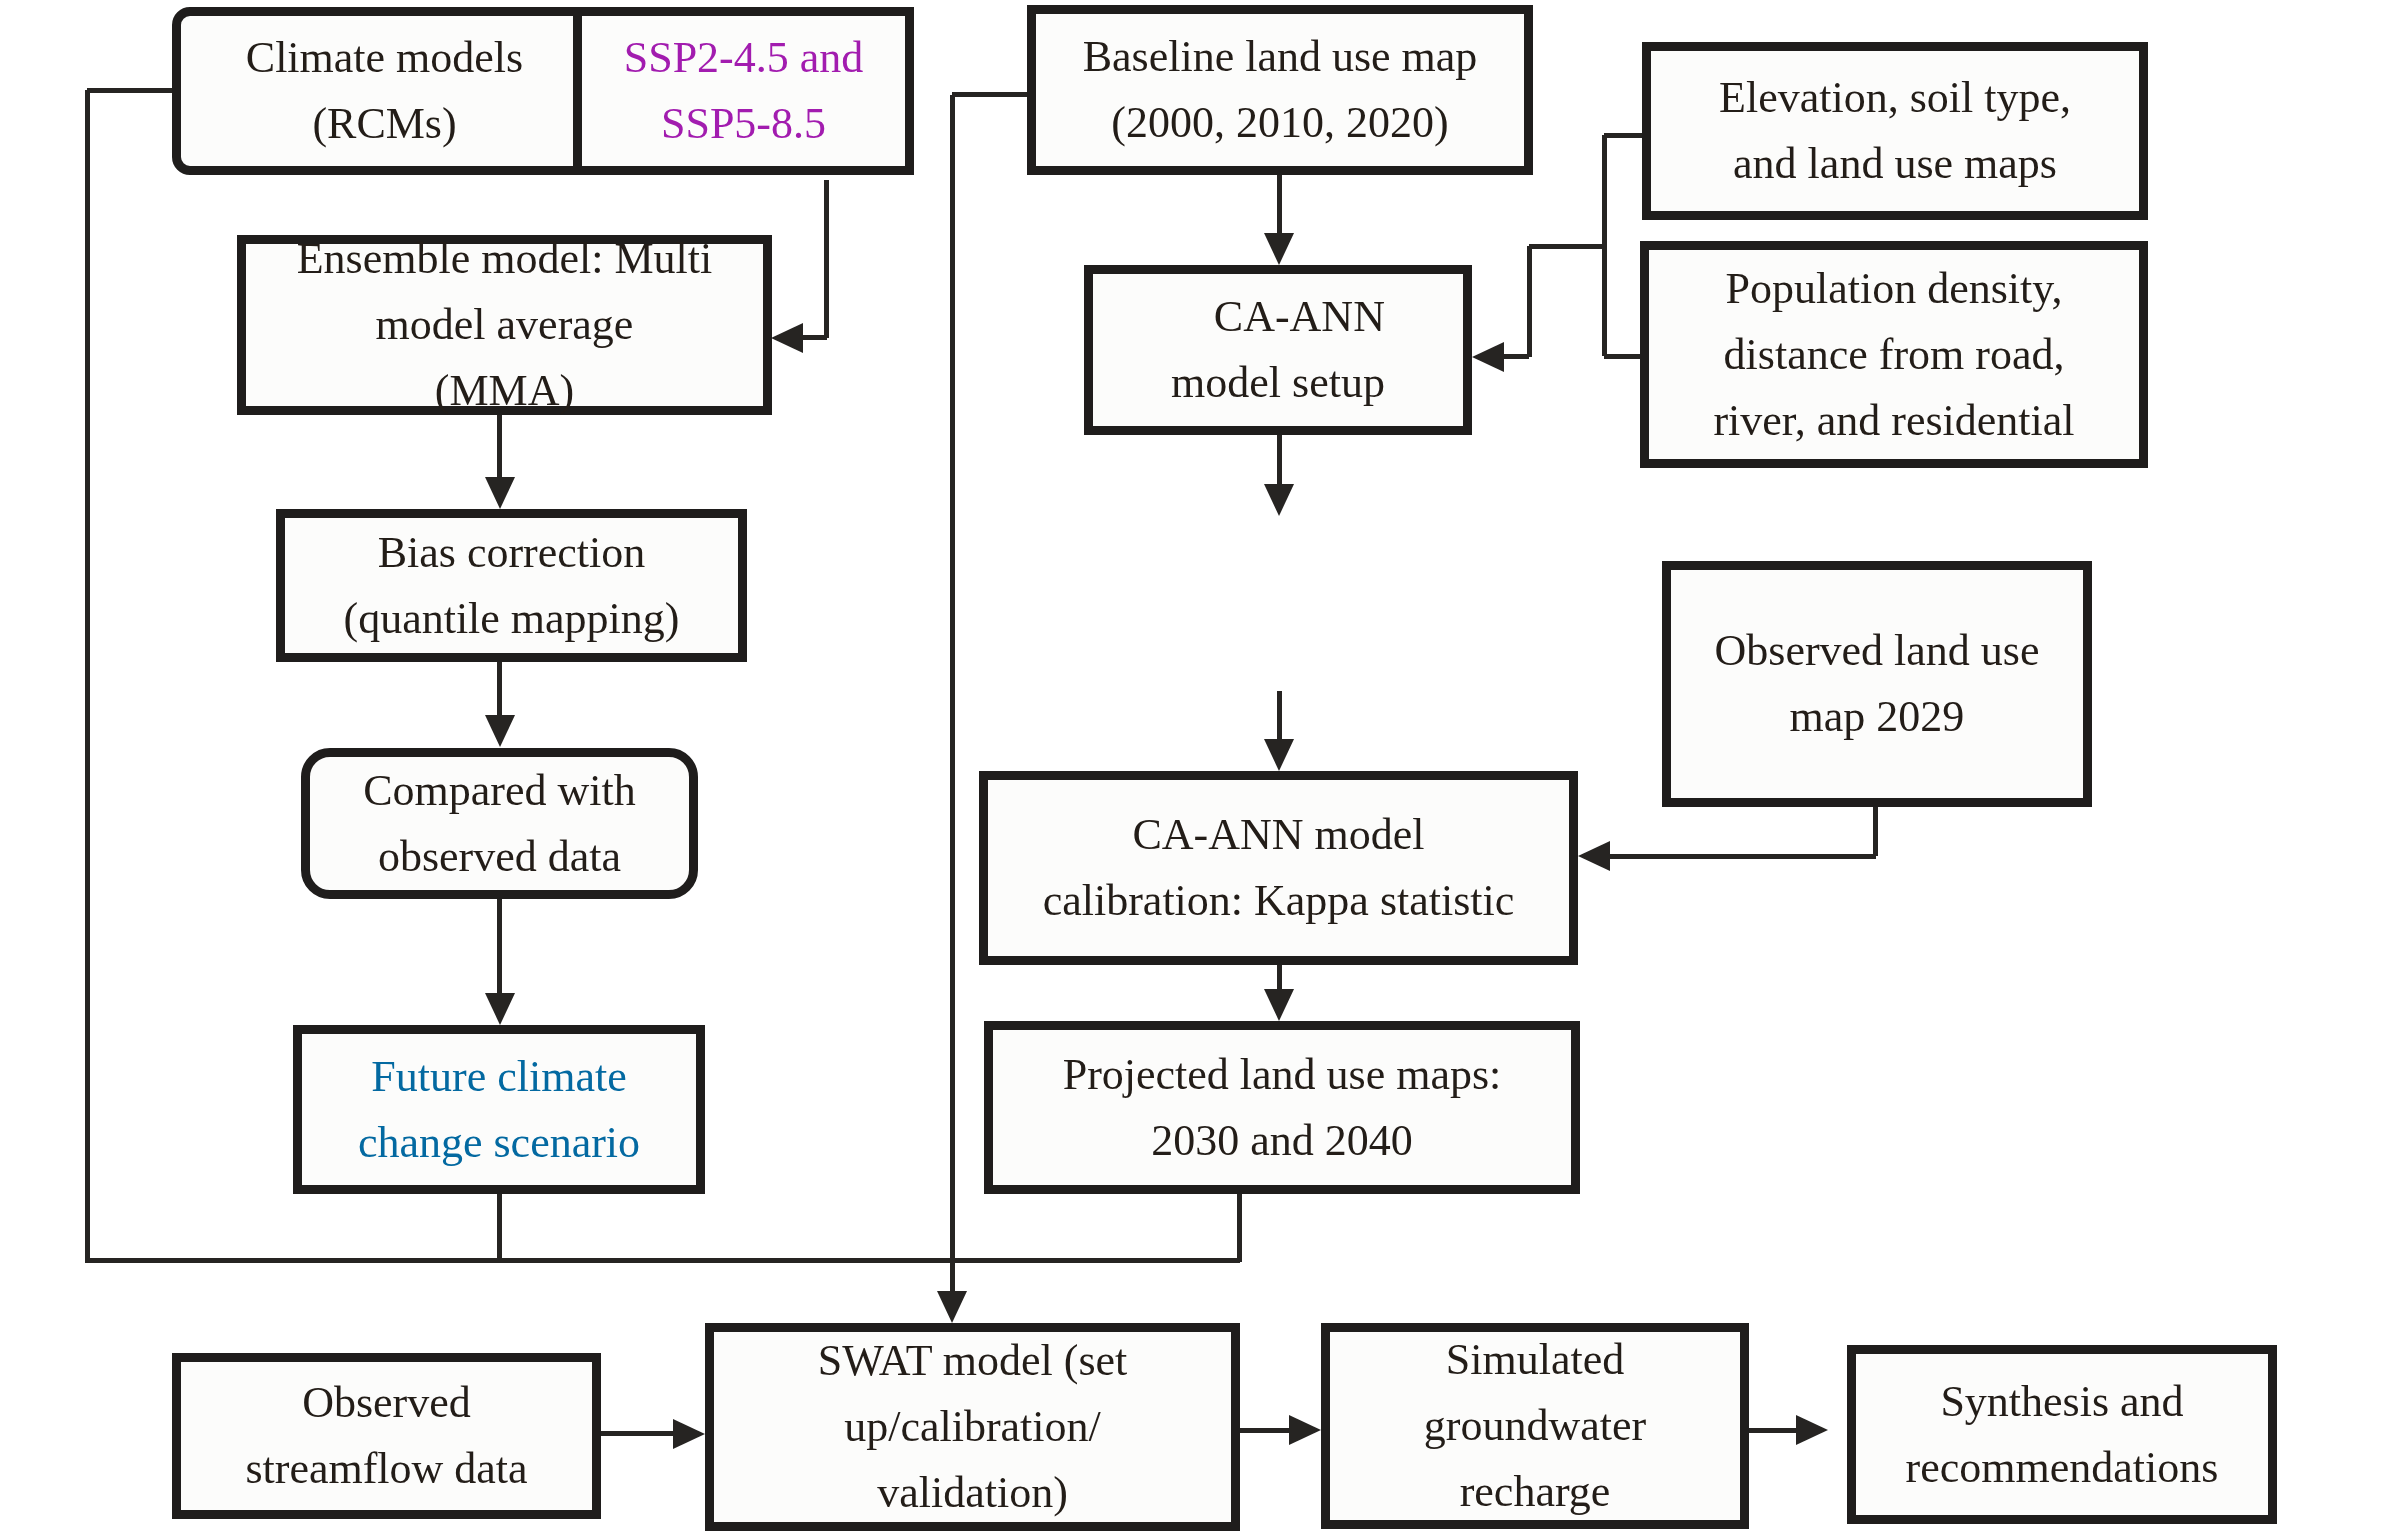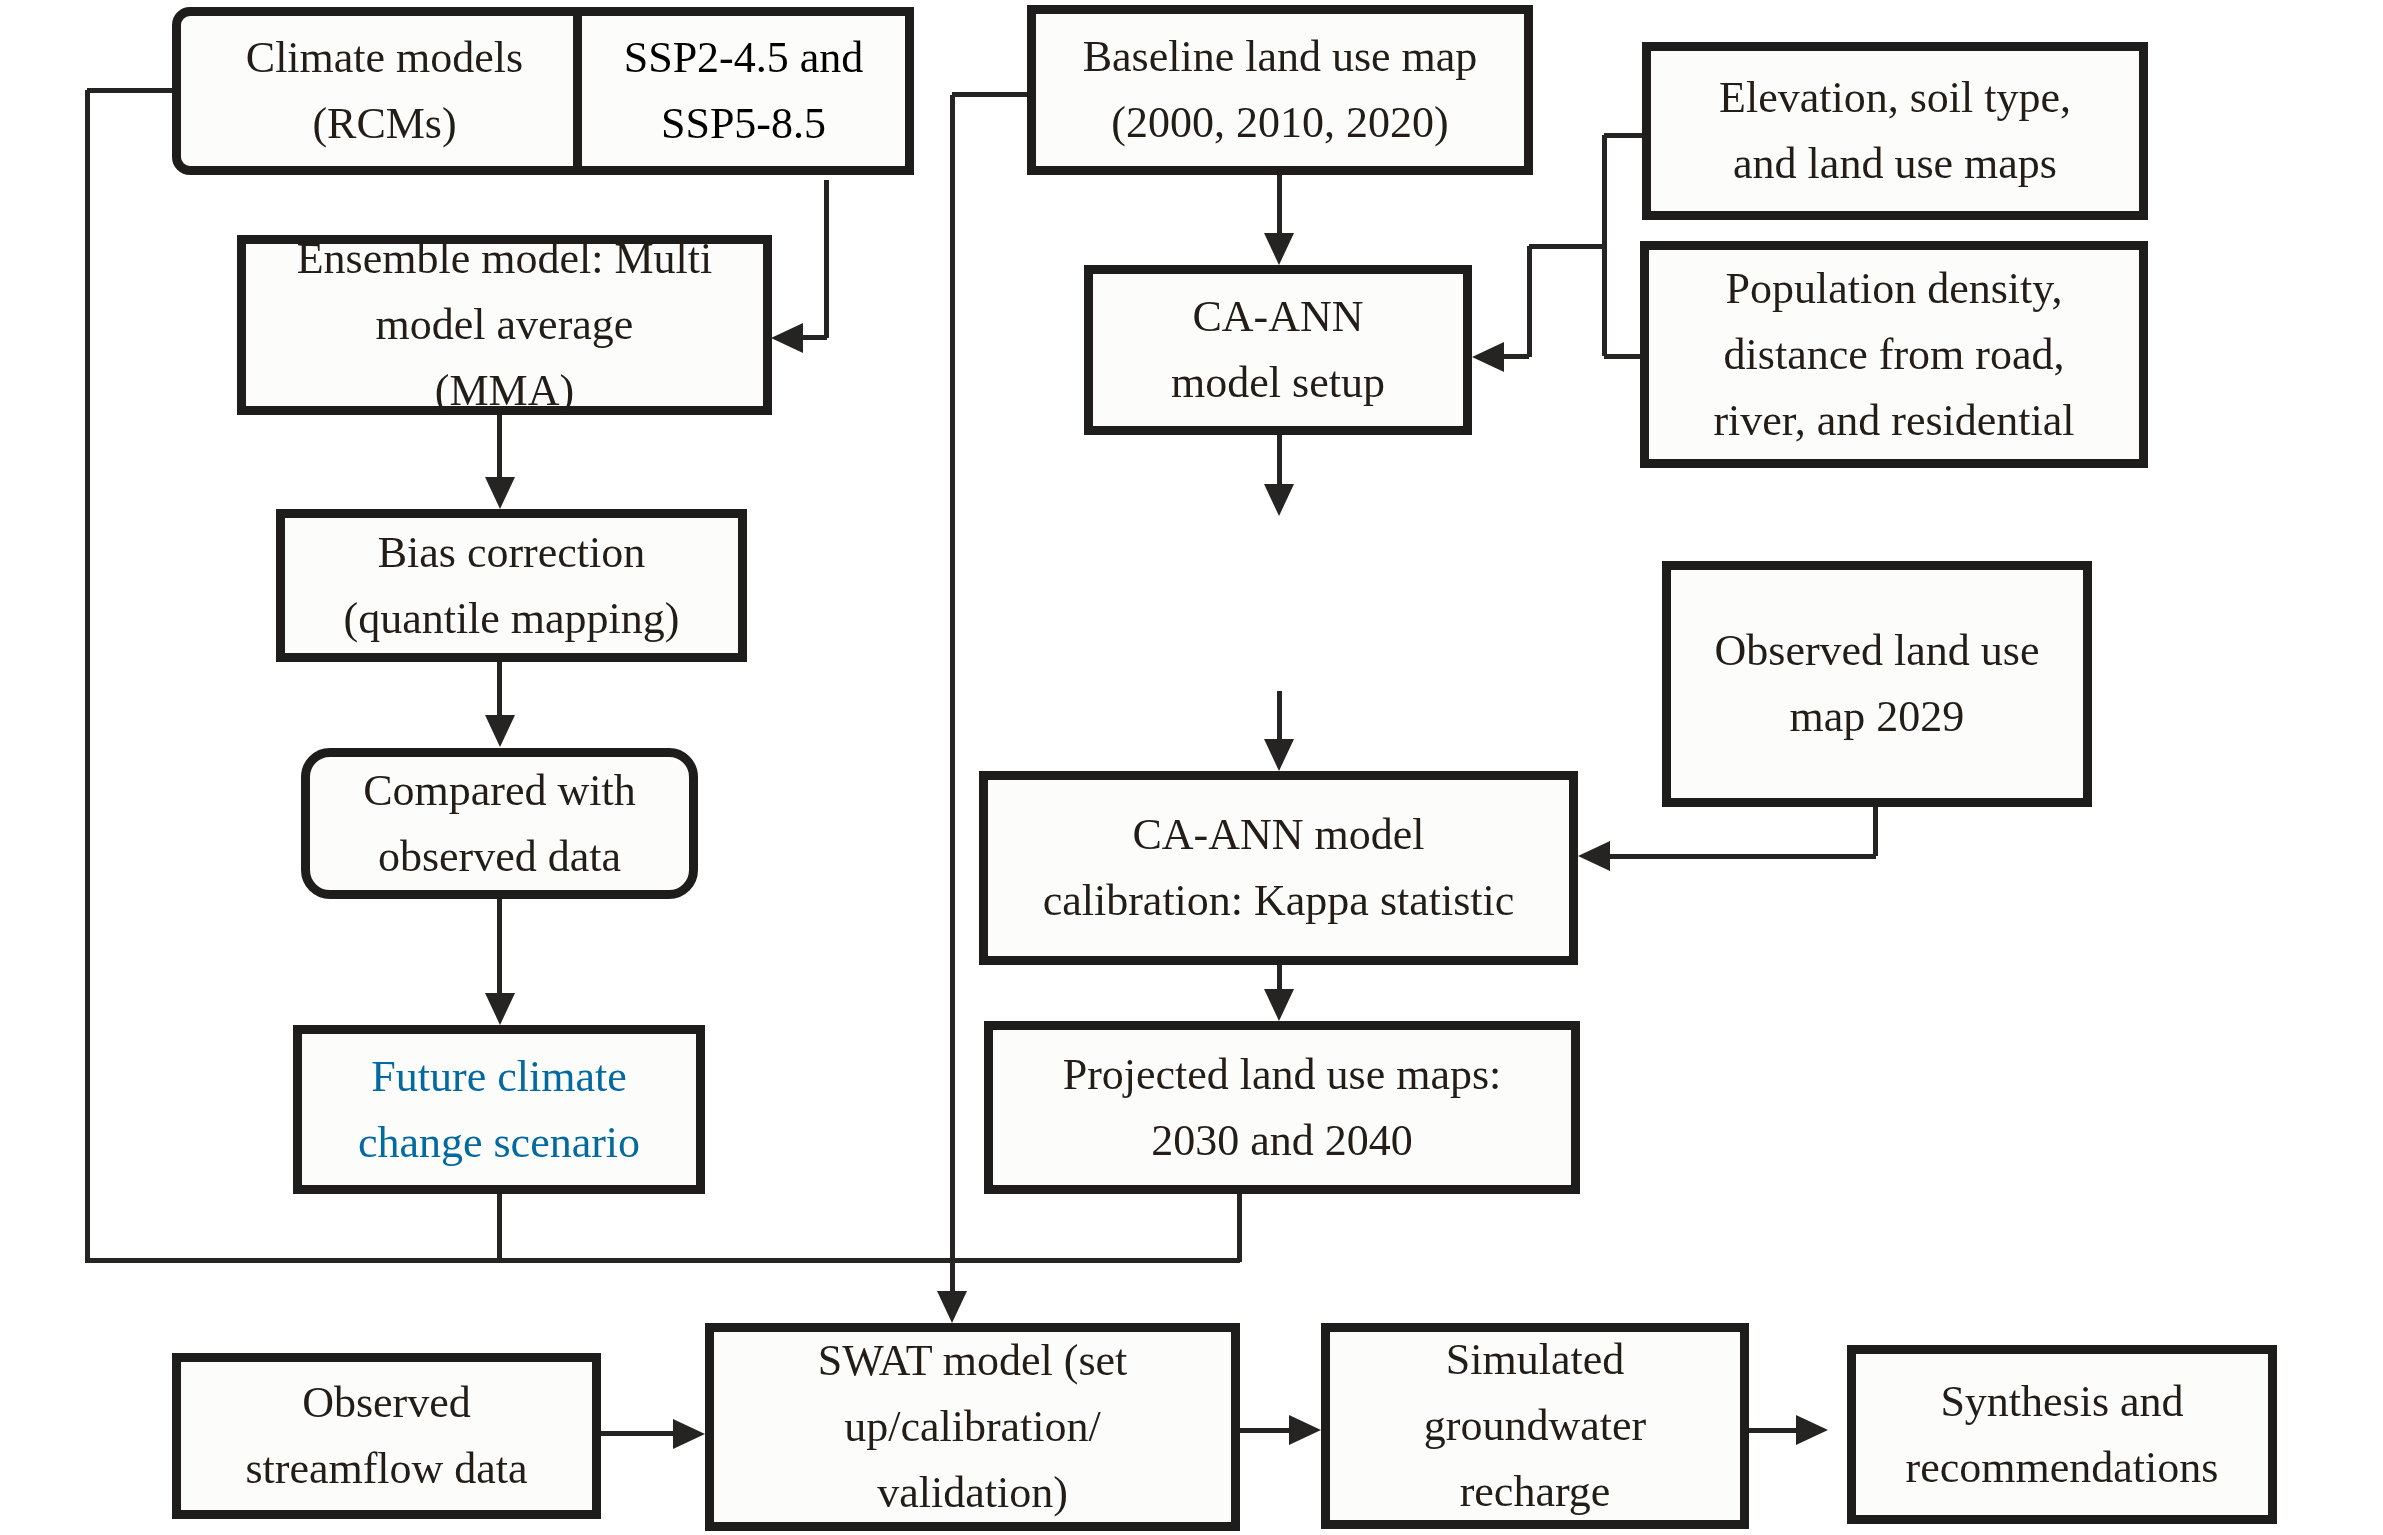--- a/index.html
+++ b/index.html
@@ -43,21 +43,21 @@
 </style>
 </head>
 <body>
 
 <div id="stage" style="background: rgb(255, 255, 255);">
     <div class="node" style="left: 172px; top: 6.6px; width: 425px; height: 168px; border-color: rgb(31, 29, 28); background: rgb(252, 252, 251); border-radius: 18px;">
       <div class="label" style="color: rgb(35, 29, 24);">Climate models
 (RCMs)</div>
     </div>
     <div class="node" style="left: 573px; top: 6.6px; width: 341px; height: 168px; border-color: rgb(31, 29, 28); background: rgb(252, 252, 251);">
-      <div class="label" style="color: #000000;">SSP2-4.5 and
+      <div class="label" style="color: #a21caf;">SSP2-4.5 and
 SSP5-8.5</div>
     </div>
     <div class="node" style="left: 237px; top: 235px; width: 535px; height: 180px; border-color: rgb(31, 29, 28); background: rgb(252, 252, 251);">
       <div class="label" style="color: rgb(35, 29, 24);">Ensemble model: Multi
 model average
 (MMA)</div>
     </div>
     <div class="node" style="left: 276px; top: 509px; width: 471px; height: 153px; border-color: rgb(31, 29, 28); background: rgb(252, 252, 251);">
       <div class="label" style="color: rgb(35, 29, 24);">Bias correction
 (quantile mapping)</div>
@@ -67,21 +67,21 @@
 observed data</div>
     </div>
     <div class="node" style="left: 293px; top: 1025px; width: 412px; height: 169px; border-color: rgb(31, 29, 28); background: rgb(252, 252, 251);">
       <div class="label" style="color: #0369a1;">Future climate
 change scenario</div>
     </div>
     <div class="node" style="left: 1027px; top: 4.7px; width: 506px; height: 170px; border-color: rgb(31, 29, 28); background: rgb(252, 252, 251);">
       <div class="label" style="color: rgb(35, 29, 24);">Baseline land use map
 (2000, 2010, 2020)</div>
     </div>
-    <div class="node" style="left: 1084px; top: 265px; width: 388px; height: 170px; border-color: rgb(31, 29, 28); background: rgb(252, 252, 251);">
+    <div class="node" style="left: 1084px; top: 265px; width: 388px; height: 170px; border-color: rgb(31, 29, 28); background: rgb(252, 252, 251); text-align: right;">
       <div class="label" style="color: rgb(35, 29, 24);">CA-ANN
 model setup</div>
     </div>
     <div class="node" style="left: 979px; top: 771px; width: 599px; height: 194px; border-color: rgb(31, 29, 28); background: rgb(252, 252, 251);">
       <div class="label" style="color: rgb(35, 29, 24);">CA-ANN model
 calibration: Kappa statistic</div>
     </div>
     <div class="node" style="left: 984px; top: 1021px; width: 596px; height: 173px; border-color: rgb(31, 29, 28); background: rgb(252, 252, 251);">
       <div class="label" style="color: rgb(35, 29, 24);">Projected land use maps:
 2030 and 2040</div>

